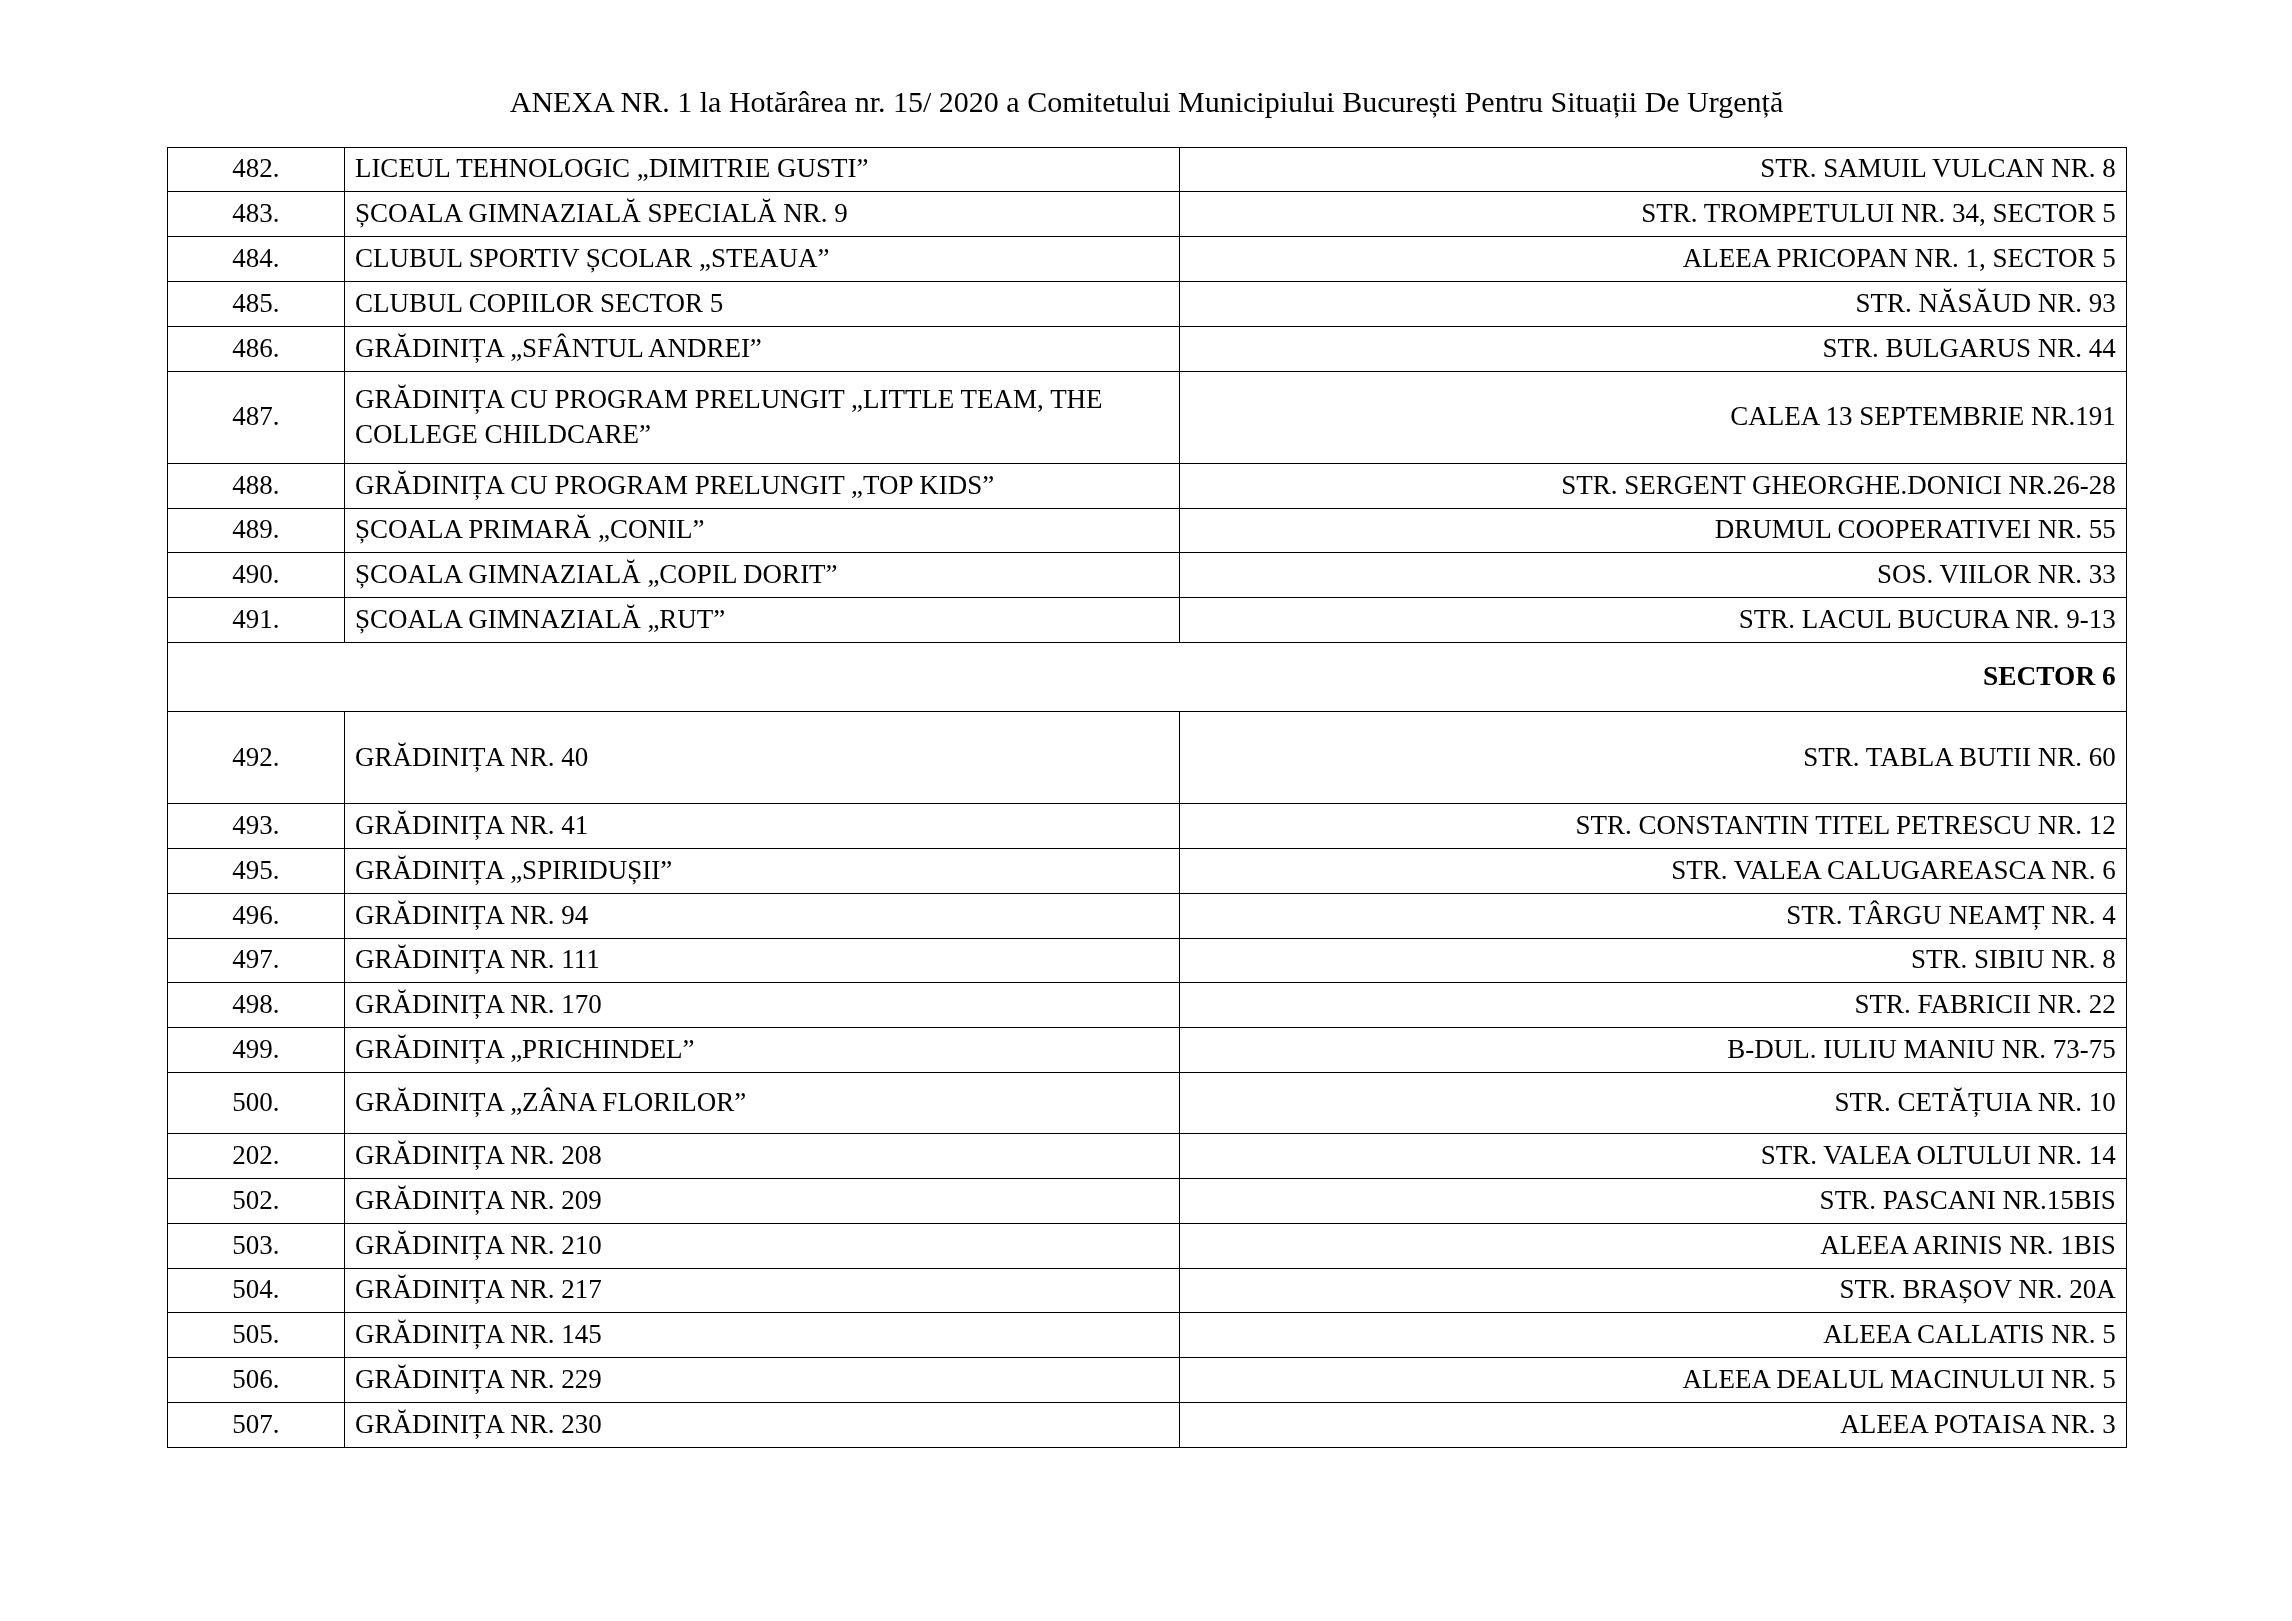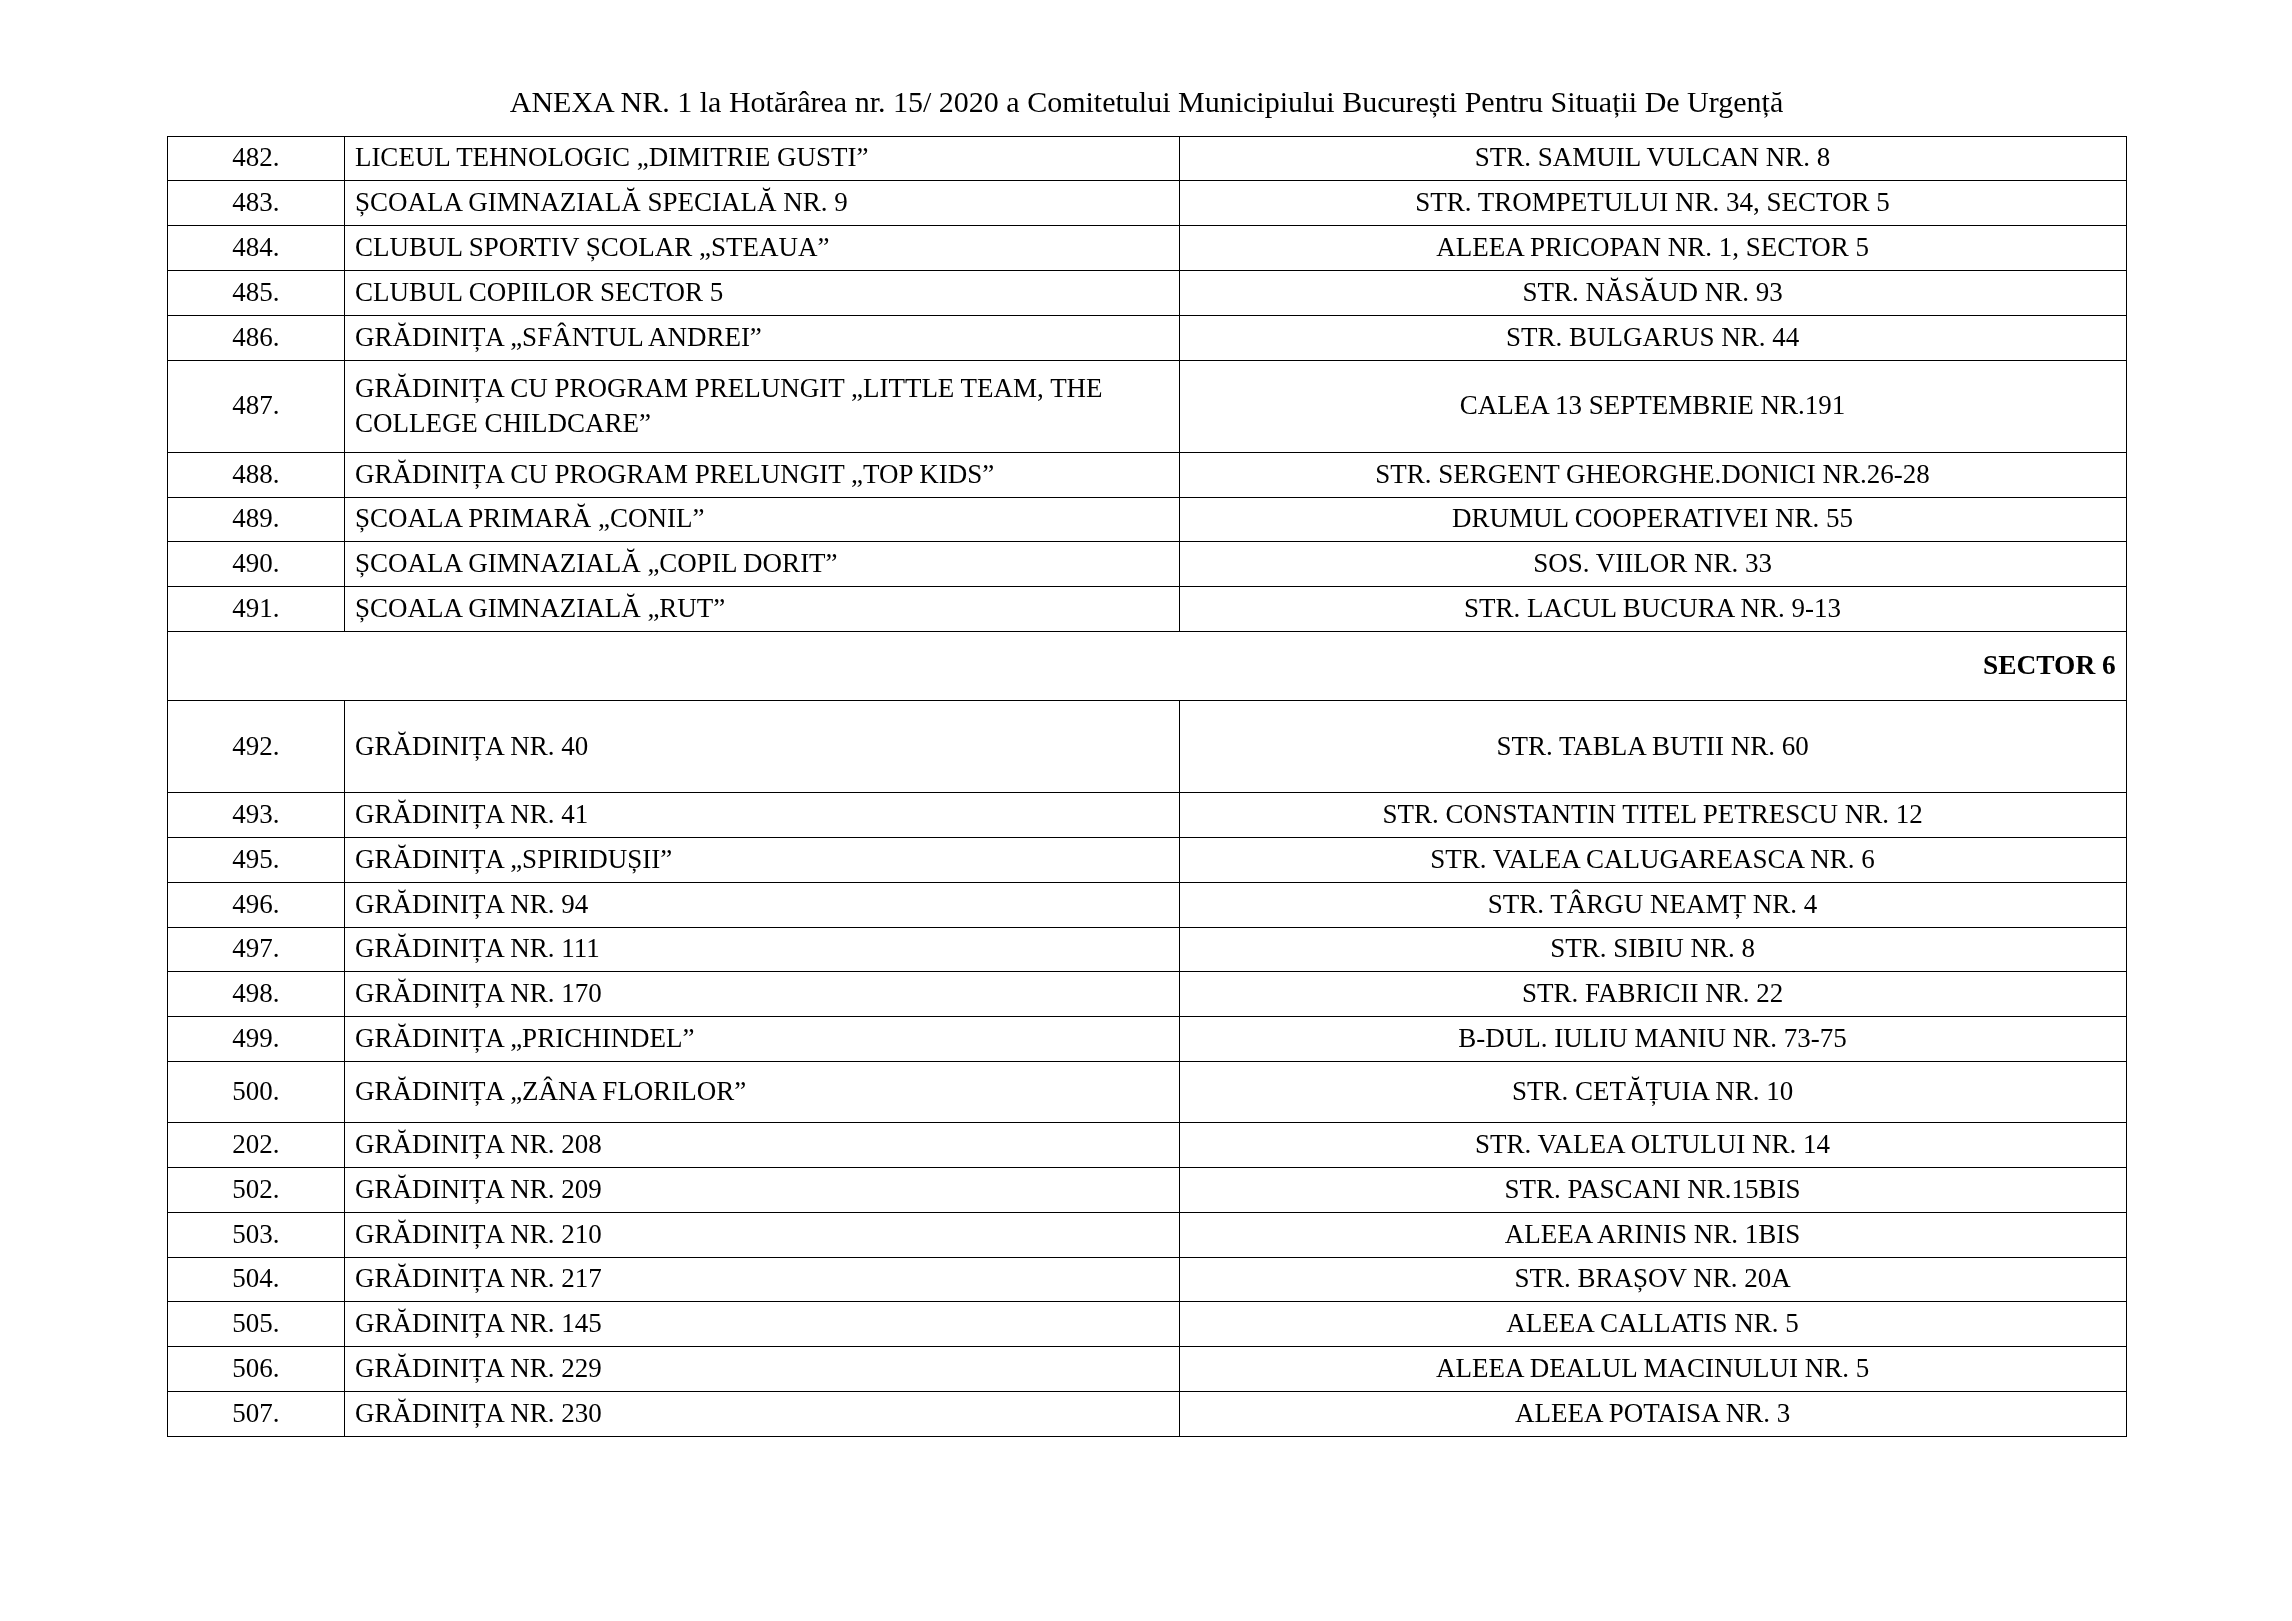--- a/index.html
+++ b/index.html
@@ -17,21 +17,21 @@
     position: relative;
     width: 2293px;
     height: 1621px;
     box-sizing: border-box;
     padding: 83px 118px 0 118px;
   }
   .doc-title {
     text-align: center;
     font-size: 30px;
     line-height: 1.25;
-    margin: 0 0 15px 0;
+    margin: 0 0 26px 0;
     white-space: nowrap;
   }
   table.listing {
     border-collapse: collapse;
     width: 1960px;
     margin: 0 auto;
     table-layout: fixed;
   }
   table.listing td {
     border: 1.5px solid #000000;
@@ -42,21 +42,21 @@
   }
   td.col-num {
     width: 157px;
     text-align: center;
   }
   td.col-name {
     width: 814px;
     text-align: left;
   }
   td.col-addr {
-    text-align: center;
+    text-align: right;
   }
   tr.section-row td {
     text-align: right;
     font-weight: bold;
     font-size: 27.4px;
     padding: 15.7px 9.8px 16.7px 9.8px;
   }
   tr.tall td {
     height: 82px;
   }

